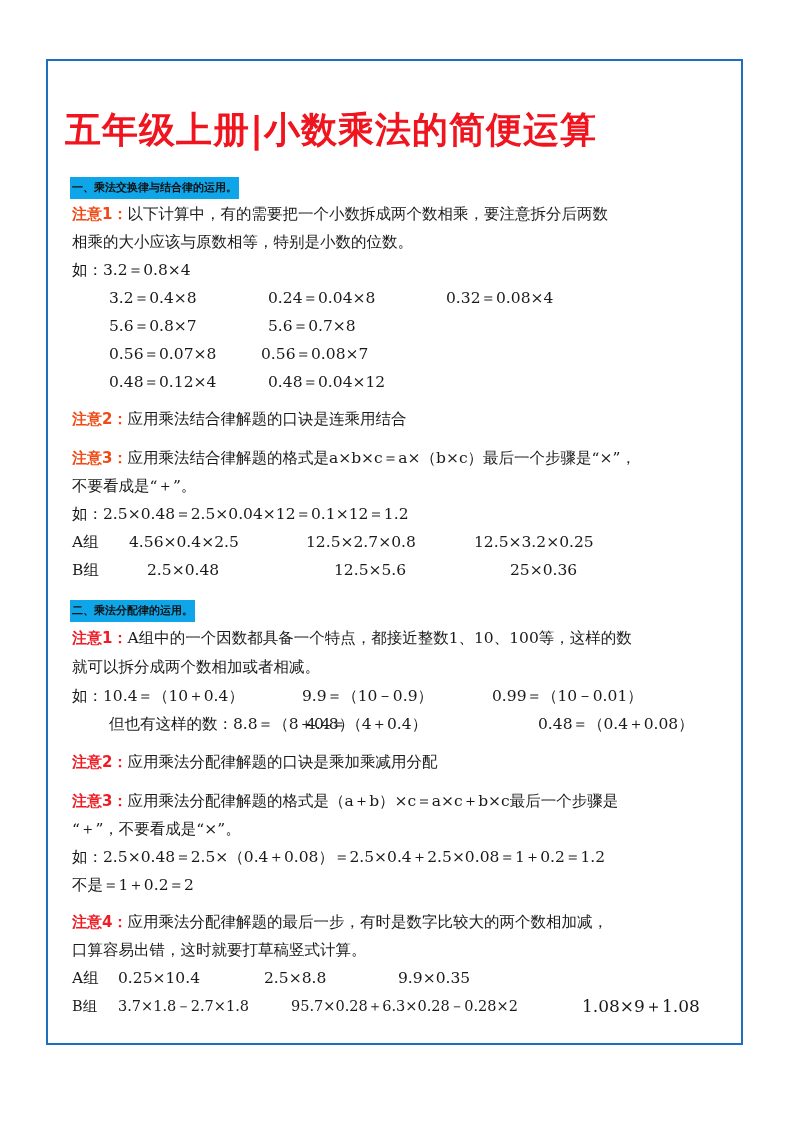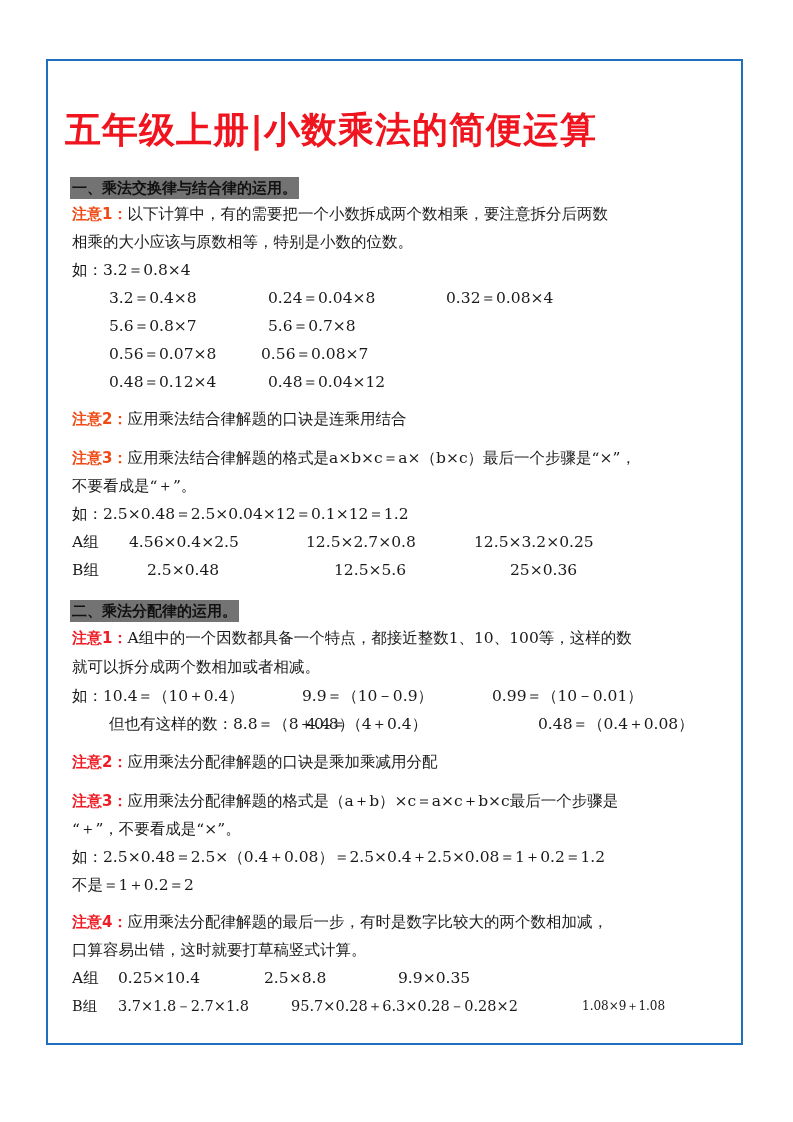--- a/index.html
+++ b/index.html
@@ -42,23 +42,23 @@
       left: 72px;
       font-size: 15.5px;
       line-height: 22px;
       white-space: nowrap;
     }
     .heading {
       position: absolute;
       left: 70px;
       font-family: "DejaVu Sans", "Liberation Sans", sans-serif;
       font-weight: bold;
-      font-size: 15px;
+      font-size: 11px;
       line-height: 22px;
-      background: #737373;
+      background: #0ea5e9;
       padding: 0 2px;
       color: #111;
     }
     .note-label {
       color: #f04a14;
       font-weight: bold;
       font-family: "DejaVu Sans", "Liberation Sans", sans-serif;
       font-size: 15px;
     }
     .note-label.red {
@@ -154,13 +154,13 @@
 <div class="line" style="top:939px;">口算容易出错，这时就要打草稿竖式计算。</div>
 
 <div class="cell" style="left:72px; top:967px;">A组</div>
 <div class="cell" style="left:118px; top:967px;">0.25×10.4</div>
 <div class="cell" style="left:264px; top:967px;">2.5×8.8</div>
 <div class="cell" style="left:398px; top:967px;">9.9×0.35</div>
 
 <div class="cell" style="left:72px; top:995px; font-size:14.5px;">B组</div>
 <div class="cell" style="left:118px; top:995px; font-size:14.5px;">3.7×1.8－2.7×1.8</div>
 <div class="cell" style="left:291px; top:995px; font-size:14.5px;">95.7×0.28＋6.3×0.28－0.28×2</div>
-<div class="cell" style="left:582px; top:995px; font-size:12px;">1.08×9＋1.08</div>
+<div class="cell" style="left:582px; top:995px; font-size:17px;">1.08×9＋1.08</div>
 
 </body></html>

